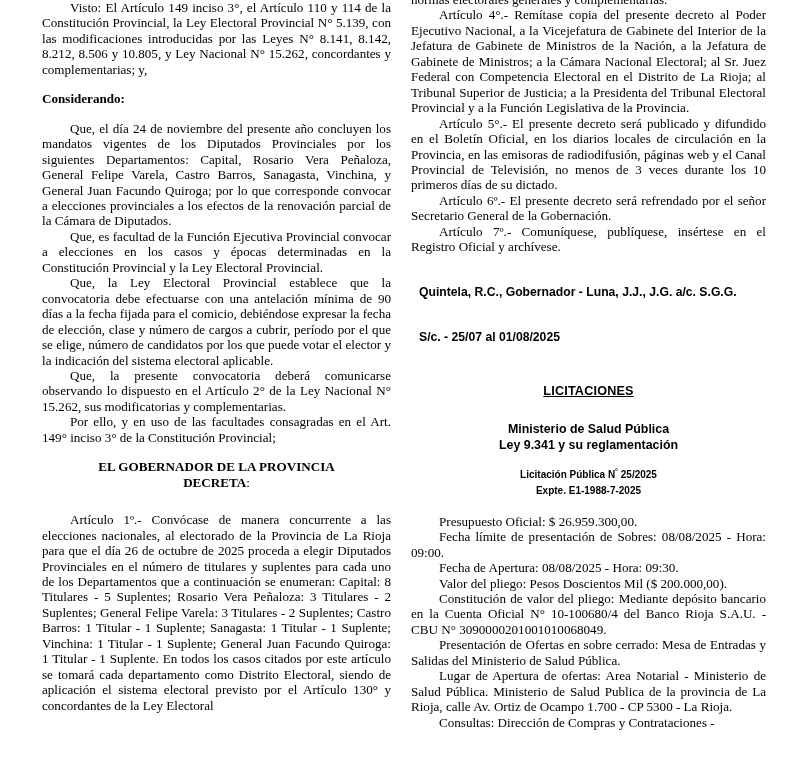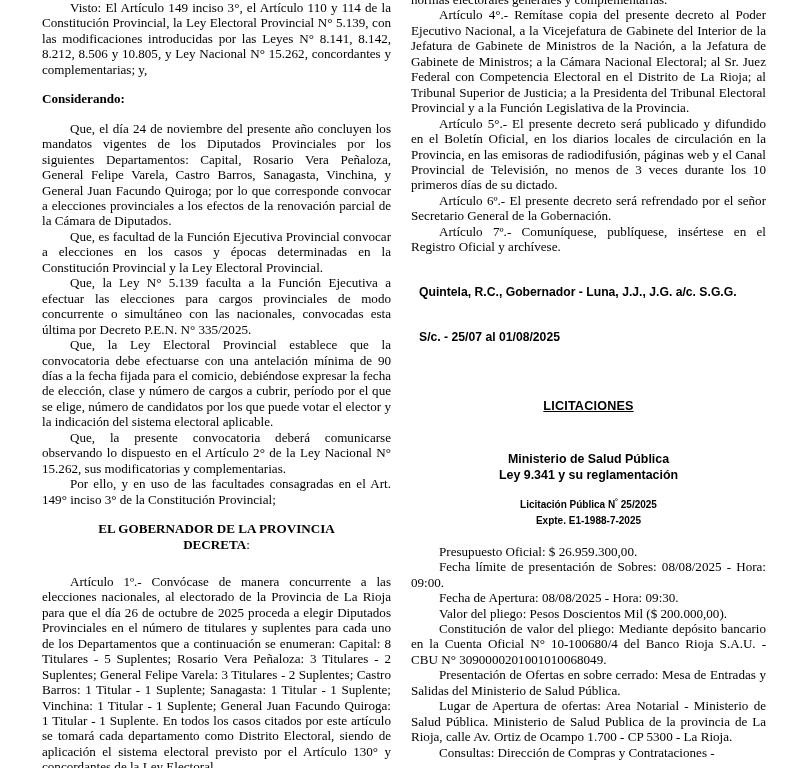--- a/index.html
+++ b/index.html
@@ -74,21 +74,21 @@
   .sans-bold {
     margin: 8px;
     font-family: "Liberation Sans", "DejaVu Sans", sans-serif;
     font-size: 12.2px;
     line-height: 15px;
     font-weight: bold;
     text-align: left;
   }
 
   .section-head {
-    margin: 15px;
+    margin: 0;
     font-family: "Liberation Sans", "DejaVu Sans", sans-serif;
     font-size: 12.6px;
     line-height: 16px;
     font-weight: bold;
     text-align: center;
     text-decoration: underline;
     letter-spacing: 0.2px;
   }
 
   .org-head {
@@ -125,21 +125,20 @@
       <p class="body">Visto: El Artículo 149 inciso 3°, el Artículo 110 y 114 de la Constitución Provincial, la Ley Electoral Provincial N° 5.139, con las modificaciones introducidas por las Leyes N° 8.141, 8.142, 8.212, 8.506 y 10.805, y Ley Nacional N° 15.262, concordantes y complementarias; y,</p>
 
       <div class="gap-md"></div>
 
       <p class="body noindent" style="font-weight:bold;">Considerando:</p>
 
       <div class="gap-md"></div>
 
       <p class="body">Que, el día 24 de noviembre del presente año concluyen los mandatos vigentes de los Diputados Provinciales por los siguientes Departamentos: Capital, Rosario Vera Peñaloza, General Felipe Varela, Castro Barros, Sanagasta, Vinchina, y General Juan Facundo Quiroga; por lo que corresponde convocar a elecciones provinciales a los efectos de la renovación parcial de la Cámara de Diputados.</p>
       <p class="body">Que, es facultad de la Función Ejecutiva Provincial convocar a elecciones en los casos y épocas determinadas en la Constitución Provincial y la Ley Electoral Provincial.</p>
-      <p class="body">Que, la Ley N° 5.139 faculta a la Función Ejecutiva a efectuar las elecciones para cargos provinciales de modo concurrente o simultáneo con las nacionales, convocadas esta última por Decreto P.E.N. N° 335/2025.</p>
       <p class="body">Que, la Ley Electoral Provincial establece que la convocatoria debe efectuarse con una antelación mínima de 90 días a la fecha fijada para el comicio, debiéndose expresar la fecha de elección, clase y número de cargos a cubrir, período por el que se elige, número de candidatos por los que puede votar el elector y la indicación del sistema electoral aplicable.</p>
       <p class="body">Que, la presente convocatoria deberá comunicarse observando lo dispuesto en el Artículo 2° de la Ley Nacional N° 15.262, sus modificatorias y complementarias.</p>
       <p class="body">Por ello, y en uso de las facultades consagradas en el Art. 149° inciso 3° de la Constitución Provincial;</p>
 
       <div class="gap-md"></div>
 
       <h2 class="center-bold">EL GOBERNADOR DE LA PROVINCIA</h2>
       <h2 class="center-bold"><span>DECRETA</span><span class="reg">:</span></h2>
 
       <div class="gap-lg"></div>

